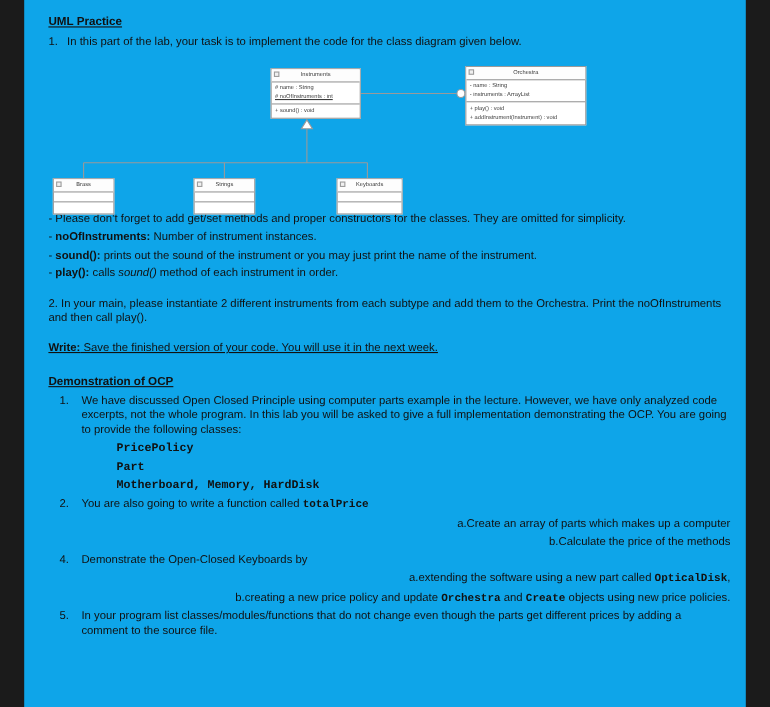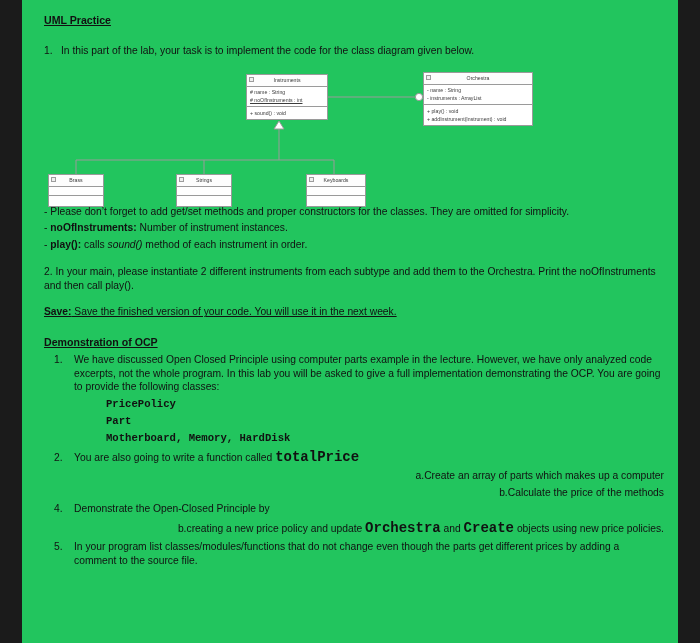--- a/index.html
+++ b/index.html
@@ -12,54 +12,54 @@
     height: 643px;
     overflow: hidden;
     font-family: "Liberation Sans", sans-serif;
   }
   #page {
     position: absolute;
     left: 22px;
     top: 0;
     width: 656px;
     height: 643px;
-    background: #22c55e;
+    background: #0ea5e9;
     overflow: hidden;
   }
   .doc {
     position: relative;
     padding: 10px 14px 0 22px;
     color: #111111;
     font-size: 10.3px;
     line-height: 1.32;
   }
   .h-title {
     font-weight: bold;
     text-decoration: underline;
     font-size: 10.6px;
     margin: 4px 0 3px 0;
   }
   .num-line {
-    margin: 16px 0 2px 0;
+    margin: 4px 0 2px 0;
     padding-left: 17px;
     text-indent: -17px;
   }
   .num-line .n { display: inline-block; width: 17px; text-indent: 0; }
   .para {
     margin: 0 0 2px 0;
   }
   .dash-line {
     margin: 0 0 3px 0;
   }
   b { font-weight: bold; }
   i { font-style: italic; margin-top: 36px; }
   .mono {
     font-family: "Liberation Mono", "DejaVu Sans Mono", monospace;
     font-weight: bold;
-    font-size: 14px;
+    font-size: 10px;
   }
   .code-block {
     font-family: "Liberation Mono", "DejaVu Sans Mono", monospace;
     font-weight: bold;
     font-size: 10.6px;
     line-height: 1.42;
     margin: 1px 0 2px 0;
     padding-left: 62px;
   }
   .u { text-decoration: underline; }
@@ -218,31 +218,34 @@
 
     </div>
 
     <div class="dash-line">
       <span>- </span><span>Please don’t forget to add get/set methods and proper constructors for the classes. They are omitted for simplicity.</span>
     </div>
     <div class="dash-line">
       <span>- </span><b>noOfInstruments:</b><span> Number of instrument instances.</span>
     </div>
     <div class="dash-line">
+      <span>- </span><b>sound():</b><span> prints out the sound of the instrument or you may just print the name of the instrument.</span>
+    </div>
+    <div class="dash-line">
       <span>- </span><b>play():</b><span> calls <i>sound()</i> method of each instrument in order.</span>
     </div>
 
     <div class="spacer"></div>
 
     <div class="para">2. In your main, please instantiate 2 different instruments from each subtype and add them to the Orchestra. Print the noOfInstruments and then call play().</div>
 
     <div class="spacer"></div>
 
     <div class="para">
-      <b class="u">Save:</b><span class="u"> Save the finished version of your code. You will use it in the next week.</span>
+      <b class="u">Write:</b><span class="u"> Save the finished version of your code. You will use it in the next week.</span>
     </div>
 
     <div class="spacer"></div>
 
     <div class="h-title">Demonstration of OCP</div>
 
     <div class="ol-num">
       <span class="n">1.</span><span>We have discussed Open Closed Principle using computer parts example in the lecture. However, we have only analyzed code excerpts, not the whole program. In this lab you will be asked to give a full implementation demonstrating the OCP. You are going to provide the following classes:</span>
     </div>
     <div class="code-block">PricePolicy</div>
@@ -254,21 +257,24 @@
     </div>
 
     <div class="ol-alpha">
       <span class="n">a.</span><span>Create an array of parts which makes up a computer</span>
     </div>
     <div class="ol-alpha">
       <span class="n">b.</span><span>Calculate the price of the methods</span>
     </div>
 
     <div class="ol-num">
-      <span class="n">4.</span><span>Demonstrate the Open-Closed Principle by</span>
+      <span class="n">4.</span><span>Demonstrate the Open-Closed Keyboards by</span>
+    </div>
+    <div class="ol-alpha">
+      <span class="n">a.</span><span>extending the software using a new part called </span><span class="mono">OpticalDisk</span><span>,</span>
     </div>
     <div class="ol-alpha">
       <span class="n">b.</span><span>creating a new price policy and update </span><span class="mono">Orchestra</span><span> and </span><span class="mono">Create</span><span> objects using new price policies.</span>
     </div>
 
     <div class="ol-num">
       <span class="n">5.</span><span>In your program list classes/modules/functions that do not change even though the parts get different prices by adding a comment to the source file.</span>
     </div>
 
   </div>

